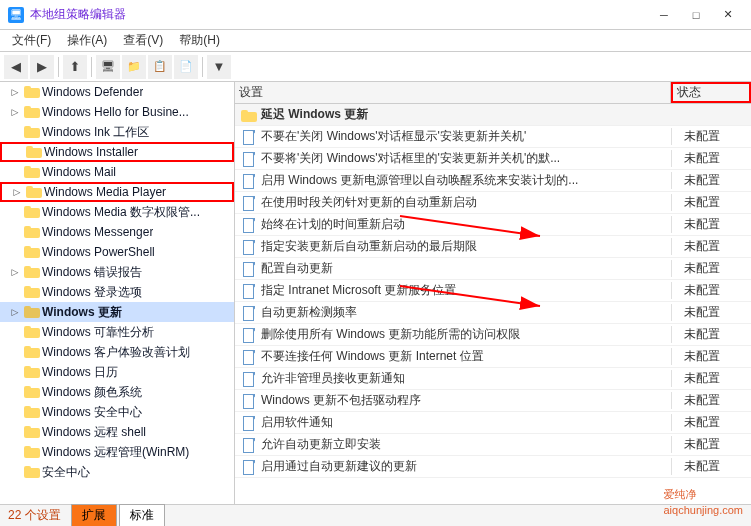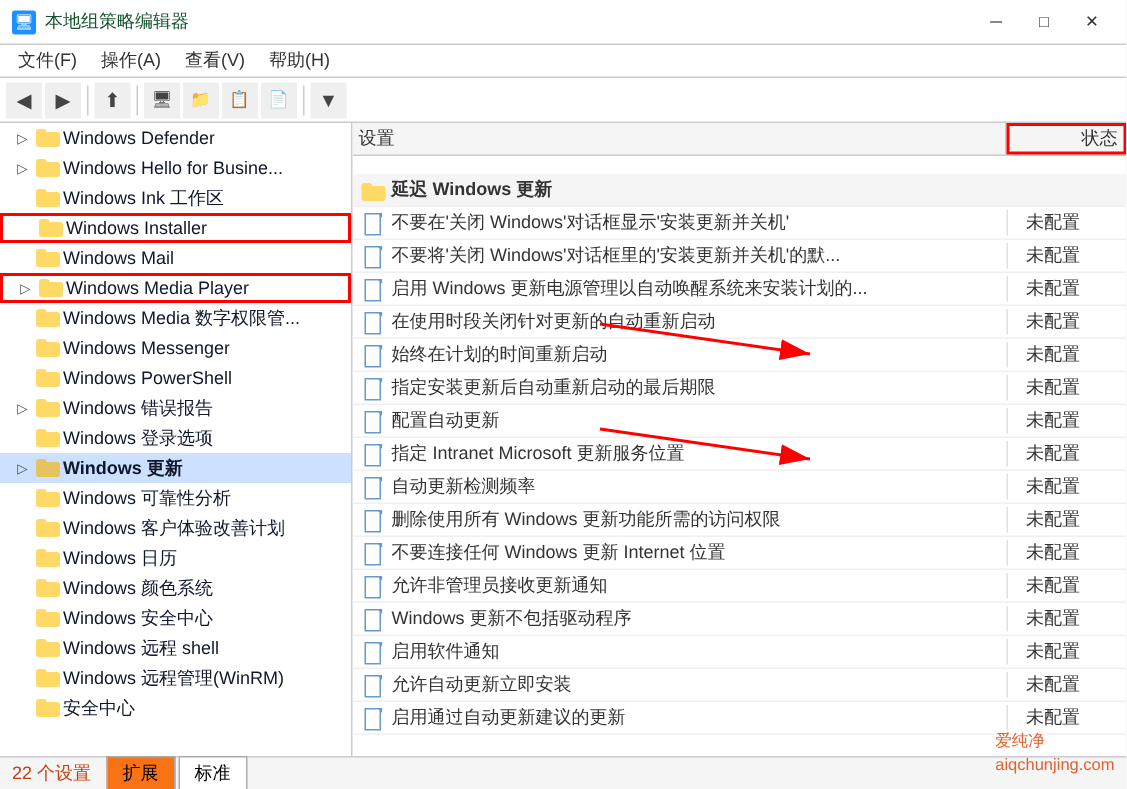--- a/index.html
+++ b/index.html
@@ -33,21 +33,21 @@
       background: #1e90ff;
       border-radius: 2px;
       display: flex;
       align-items: center;
       justify-content: center;
       color: white;
       font-size: 10px;
     }
     .title-text {
       font-size: 12px;
-      color: #14532d;
+      color: #6d28d9;
     }
     .title-bar-right {
       display: flex;
       gap: 2px;
     }
     .win-btn {
       width: 30px;
       height: 20px;
       display: flex;
       align-items: center;
@@ -184,39 +184,38 @@
     .red-border {
       border: 2px solid red !important;
     }
 
     
     .right-panel {
       flex: 1;
       display: flex;
       flex-direction: column;
       overflow: hidden;
-      gap: 12px;
     }
 
     .right-panel-header {
       display: flex;
       background: #f5f5f5;
       border-bottom: 1px solid #ccc;
       height: 22px;
     }
     .col-header {
       display: flex;
       align-items: center;
       padding: 0 4px;
       font-size: 12px;
       color: #333;
       border-right: 1px solid #ccc;
     }
     .col-header.settings { flex: 1; }
-    .col-header.status { width: 80px; justify-content: flex-end; }
+    .col-header.status { width: 80px; justify-content: flex-start; }
 
     .settings-list {
       flex: 1;
       overflow-y: auto;
     }
 
     .settings-item {
       display: flex;
       align-items: center;
       height: 22px;

